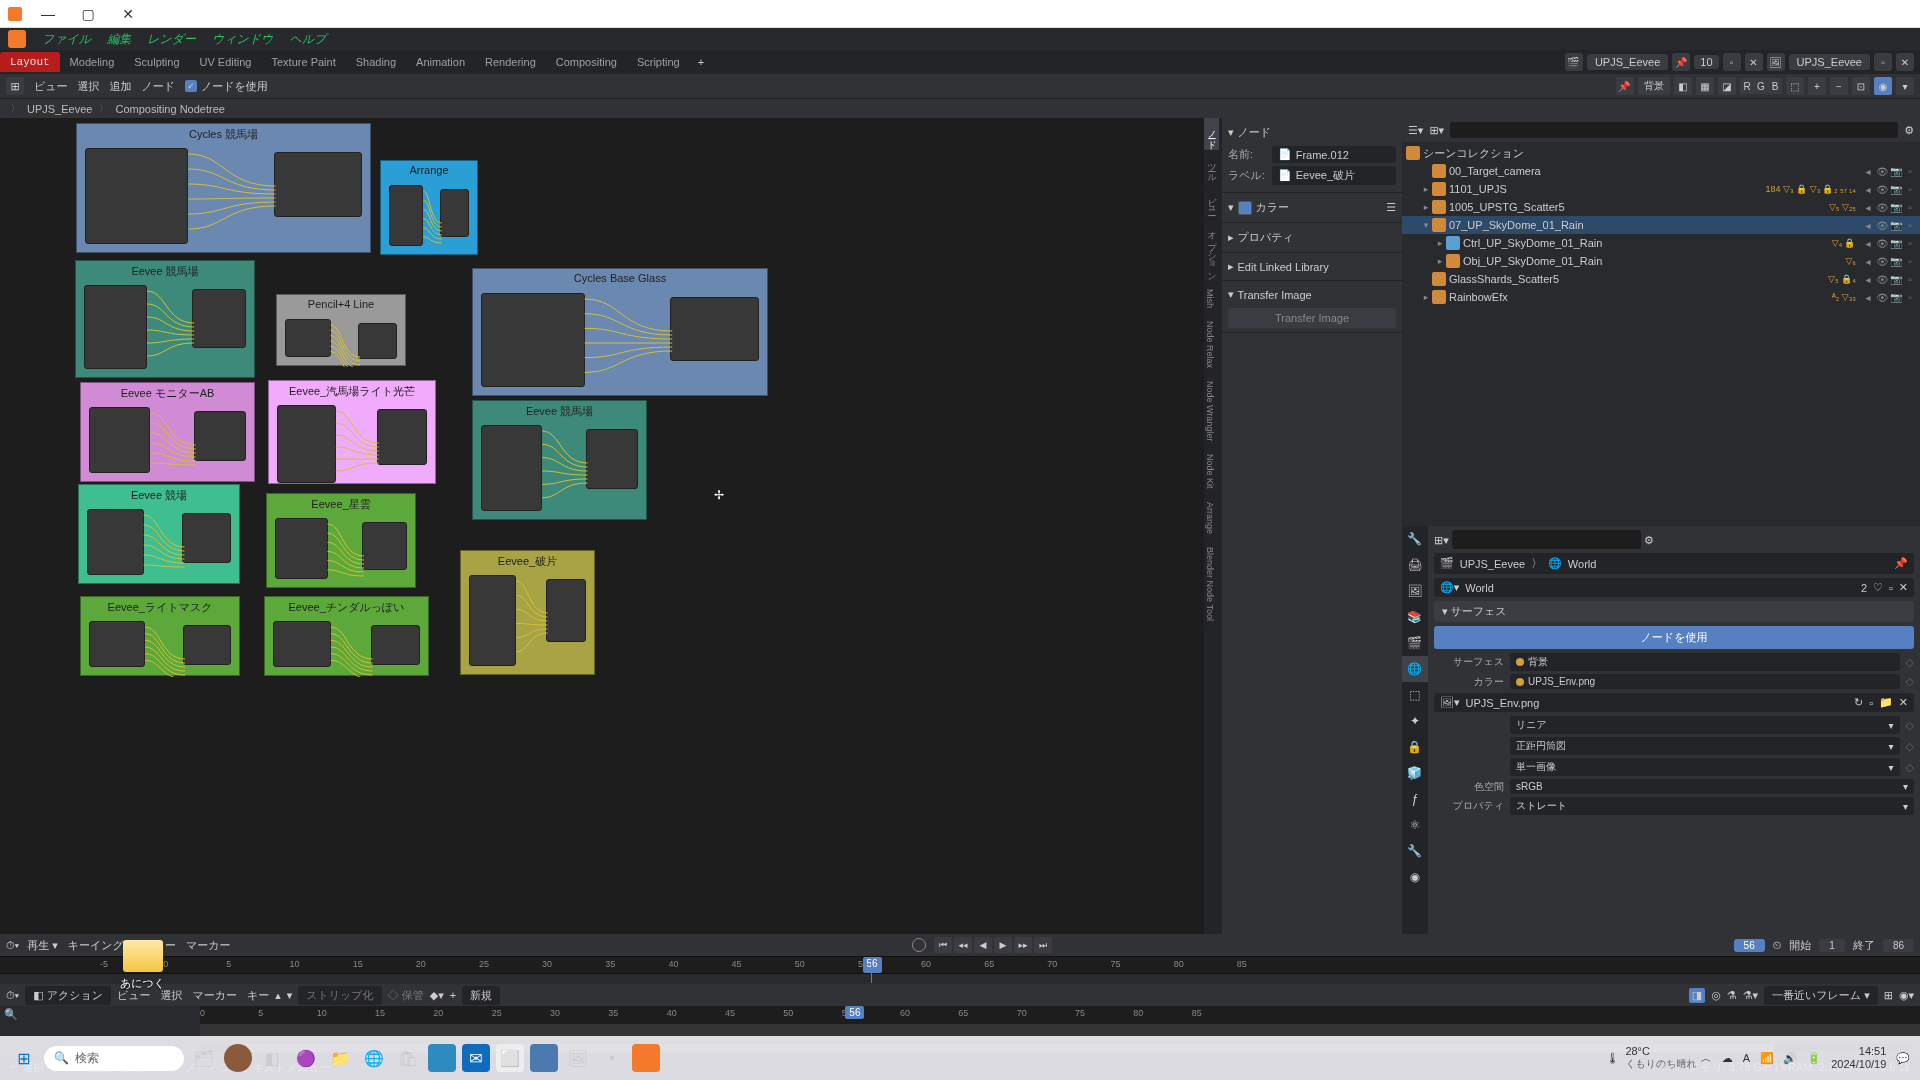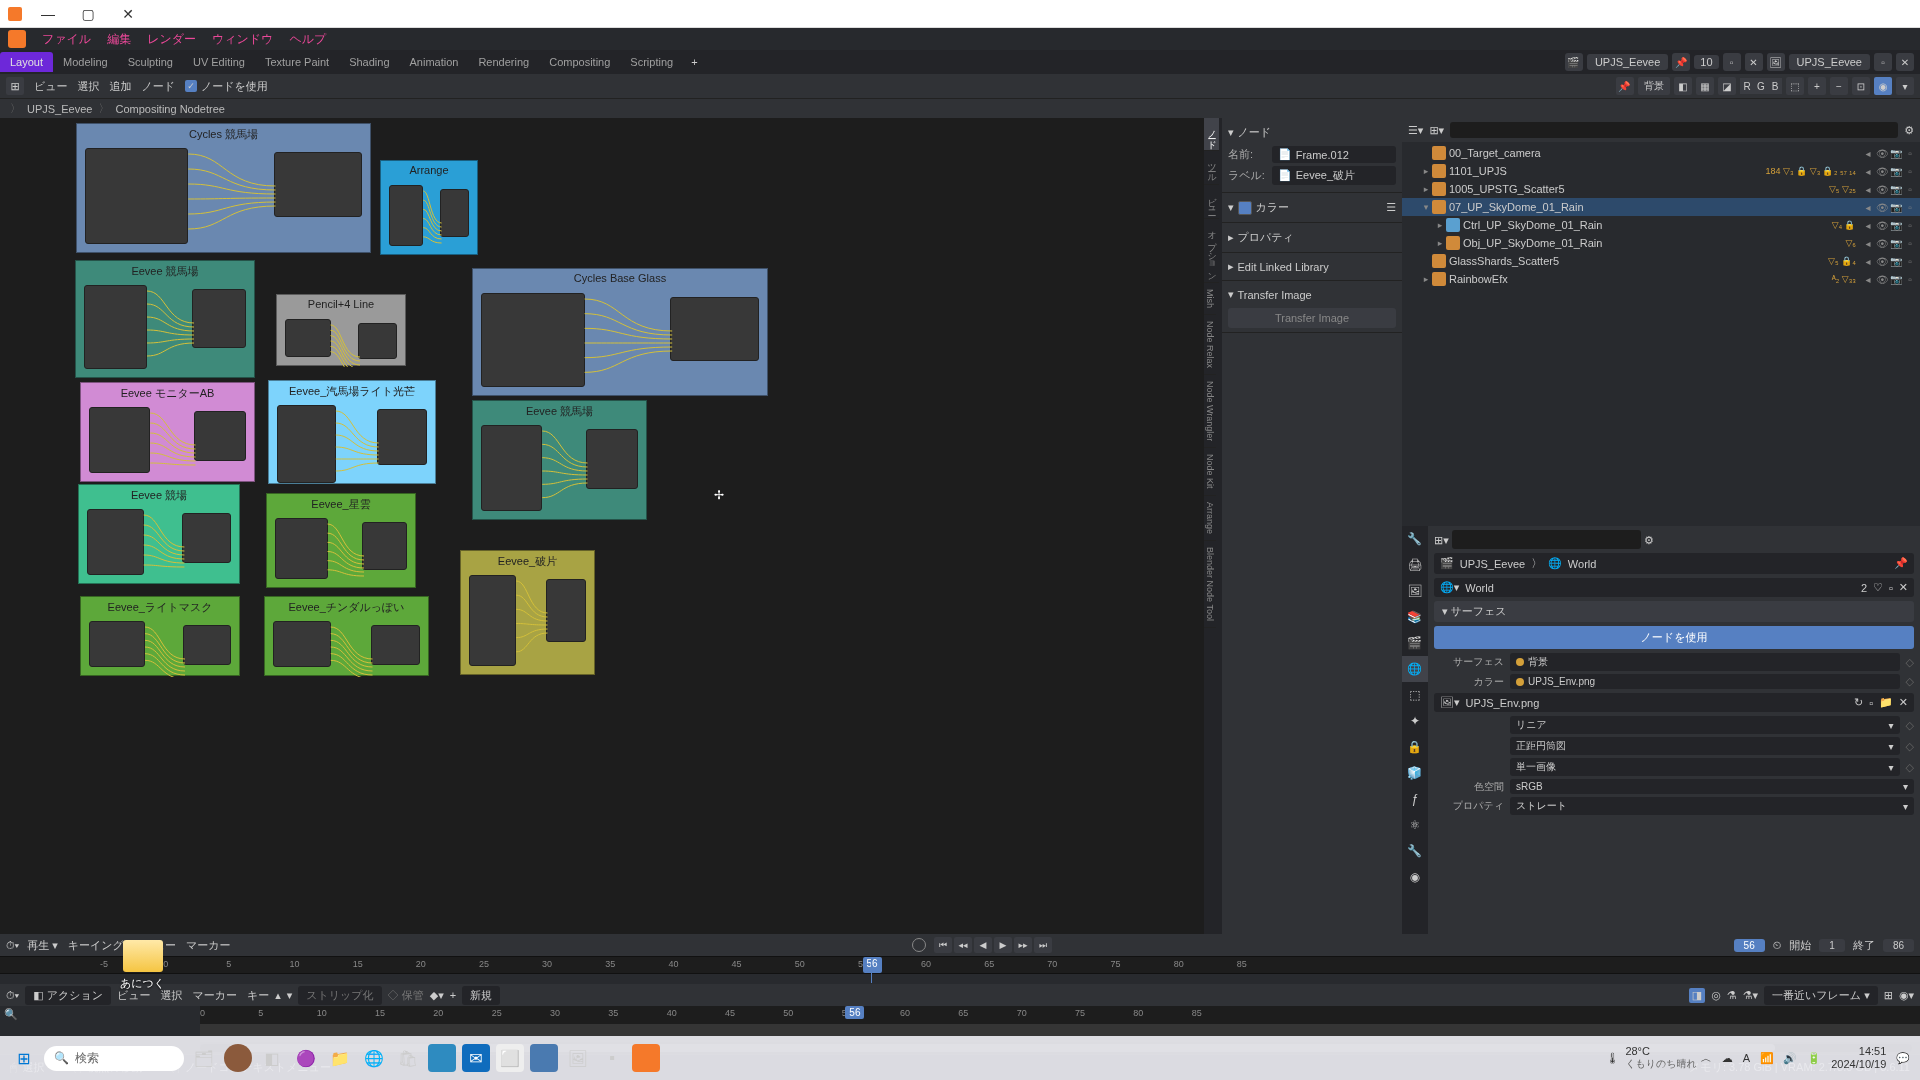--- a/index.html
+++ b/index.html
@@ -7,26 +7,26 @@
 
 
 .titlebar { height: 28px; background: #fff; color: #333; display: flex; align-items: center; padding: 0 8px; border-bottom: 1px solid #ddd; }
 .titlebar .logo { width: 14px; height: 14px; background: #f5792a; border-radius: 2px; margin-right: 6px; }
 .titlebar .title { flex: 1; font-size: 12px; }
 .titlebar .winbtn { width: 40px; height: 28px; display: flex; align-items: center; justify-content: center; color: #333; font-size: 14px; cursor: pointer; }
 
 
 .topmenu { height: 22px; background: #27292d; display: flex; align-items: center; padding: 0 8px; font-size: 12px; }
 .topmenu .bicon { width: 18px; height: 18px; background: #f5792a; border-radius: 3px; margin-right: 8px; }
-.topmenu .mitem { padding: 0 8px; cursor: pointer; color: #ec4899; }
+.topmenu .mitem { padding: 0 8px; cursor: pointer; color: #22c55e; font-style: italic; }
 
 
 .wstabs { height: 24px; background: #232428; display: flex; align-items: center; font-size: 11px; }
 .wstabs .tab { padding: 4px 10px; cursor: pointer; color: #a0a0a0; }
-.wstabs .tab.active { background: #6d28d9; color: #e0e0e0; border-radius: 3px 3px 0 0; }
+.wstabs .tab.active { background: #b91c1c; color: #e0e0e0; border-radius: 3px 3px 0 0; font-family: Liberation Mono, monospace; }
 .wstabs .plus { padding: 4px 8px; cursor: pointer; }
 .wstabs .spacer { flex: 1; }
 .wstabs .rhs { display: flex; align-items: center; gap: 4px; padding-right: 6px; }
 .wstabs .rhs .ico { width: 18px; height: 18px; background: #3a3c42; border-radius: 3px; display: flex; align-items: center; justify-content: center; font-size: 10px; }
 .wstabs .rhs .scenebox { background: #3a3c42; padding: 2px 8px; border-radius: 3px; display: flex; align-items: center; gap: 4px; }
 .wstabs .num { background: #3a3c42; padding: 1px 6px; border-radius: 3px; }
 
 
 .nehdr { height: 24px; background: #303236; display: flex; align-items: center; padding: 0 6px; gap: 10px; font-size: 11px; }
 .nehdr .item { cursor: pointer; }
@@ -293,21 +293,21 @@
           <div class="nodebody" style="right: 8px; top: 28px; width: 52.5px; height: 50px;"></div>
           <svg class="wires" width="175" height="100" style="left: 0px; top: 0px;">
             <path d="M 69.25 30 C 87.5 30, 87.5 62, 114.49999999999999 62" stroke="#d4c03a" fill="none" stroke-width="1"></path>
             <path d="M 69.25 40 C 87.5 40, 87.5 66, 114.49999999999999 66" stroke="#d4c03a" fill="none" stroke-width="1"></path>
             <path d="M 69.25 50 C 87.5 50, 87.5 70, 114.49999999999999 70" stroke="#d4c03a" fill="none" stroke-width="1"></path>
             <path d="M 69.25 60 C 87.5 60, 87.5 74, 114.49999999999999 74" stroke="#d4c03a" fill="none" stroke-width="1"></path>
             <path d="M 69.25 70 C 87.5 70, 87.5 78, 114.49999999999999 78" stroke="#d4c03a" fill="none" stroke-width="1"></path>
             <path d="M 69.25 80 C 87.5 80, 87.5 82, 114.49999999999999 82" stroke="#d4c03a" fill="none" stroke-width="1"></path>
           </svg>
         </div>
-        <div class="frame" style="left: 268px; top: 262px; width: 168px; height: 104px; background: #7dd3fc;">
+        <div class="frame" style="left: 268px; top: 262px; width: 168px; height: 104px; background: #f0abfc;">
           <div class="ftitle">Eevee_汽馬場ライト光芒</div>
           <div class="nodebody" style="left: 8px; top: 24px; width: 58.8px; height: 78px;"></div>
           <div class="nodebody" style="right: 8px; top: 28px; width: 50.4px; height: 56px;"></div>
           <svg class="wires" width="168" height="112" style="left: 0px; top: 0px;">
             <path d="M 66.8 30 C 84 30, 84 62, 109.6 62" stroke="#d4c03a" fill="none" stroke-width="1"></path>
             <path d="M 66.8 42 C 84 42, 84 66, 109.6 66" stroke="#d4c03a" fill="none" stroke-width="1"></path>
             <path d="M 66.8 54 C 84 54, 84 70, 109.6 70" stroke="#d4c03a" fill="none" stroke-width="1"></path>
             <path d="M 66.8 66 C 84 66, 84 74, 109.6 74" stroke="#d4c03a" fill="none" stroke-width="1"></path>
             <path d="M 66.8 78 C 84 78, 84 78, 109.6 78" stroke="#d4c03a" fill="none" stroke-width="1"></path>
             <path d="M 66.8 90 C 84 90, 84 82, 109.6 82" stroke="#d4c03a" fill="none" stroke-width="1"></path>
@@ -443,20 +443,24 @@
     <div style="flex:1;display:flex;flex-direction:column">
 
       <div class="outliner" style="height:45%">
         <div class="olhdr">
           <span>☰▾</span>
           <span>⊞▾</span>
           <input placeholder="" style="">
           <span>⚙</span>
         </div>
         <div class="tree" id="outliner-tree">
+          <div class="row">
+            <span class="oi" style="background:#d08a3a"></span>
+            <span class="name">シーンコレクション</span>
+          </div>
         <div class="row">
               <span class="indent" style="width: 14px;"></span>
               <span class="tw"></span>
               <span class="oi" style="background: rgb(208, 138, 58);"></span>
               <span class="name">00_Target_camera</span>
               <span class="toggles">
                 <span>◂</span>
                 <span>👁</span>
                 <span>📷</span>
                 <span>▫</span>

